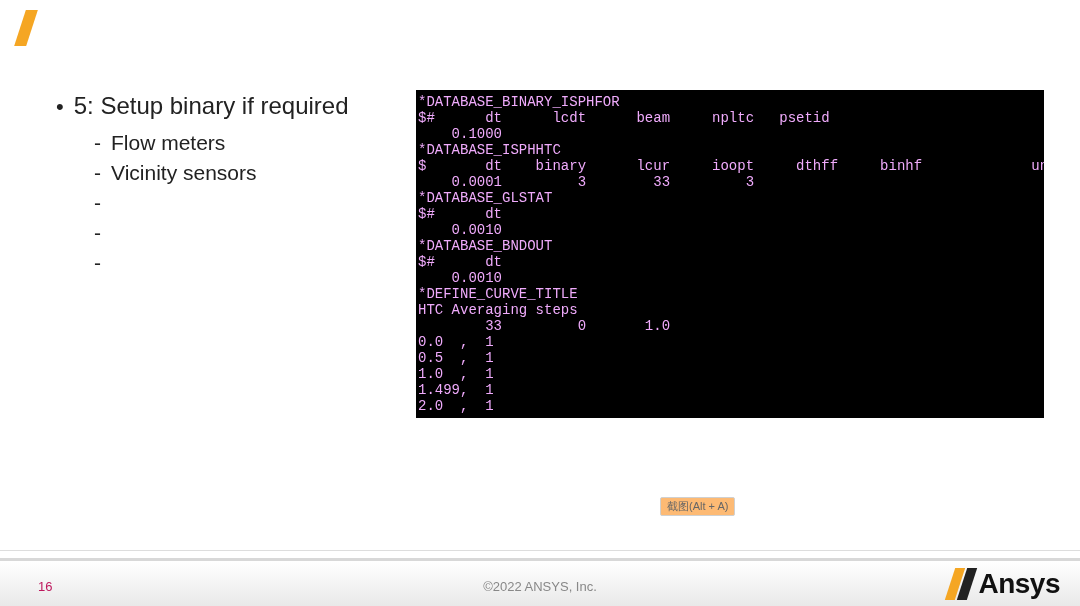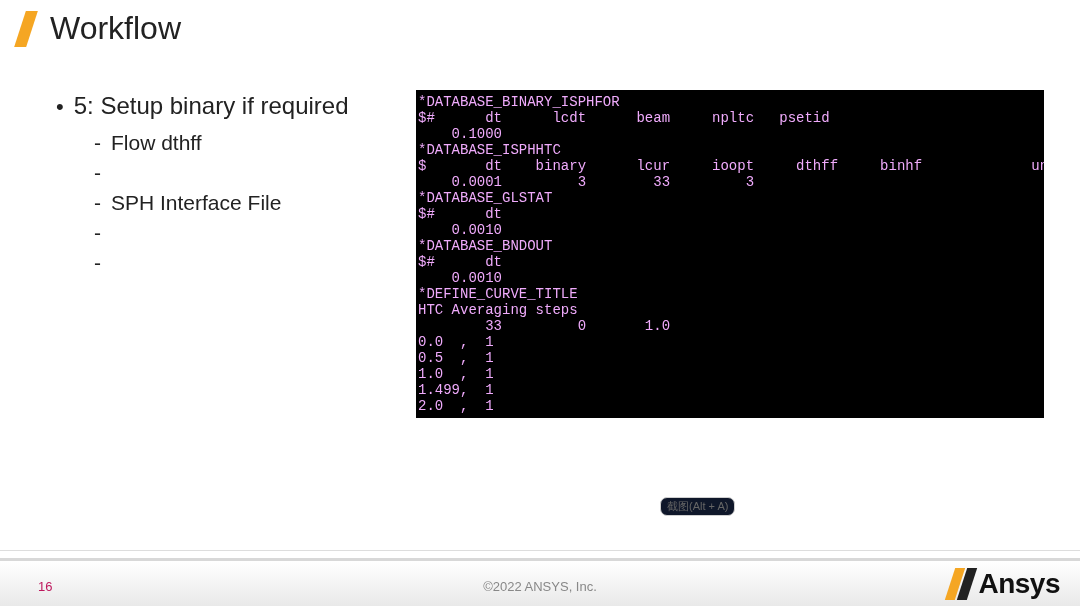--- a/index.html
+++ b/index.html
@@ -73,24 +73,24 @@
       padding: 4px 2px 2px 2px;
       white-space: pre;
       overflow: hidden;
     }
     .screenshot-hint {
       position: absolute;
       top: 497px;
       left: 660px;
       font-size: 11px;
       color: #666;
-      background: #0f172a;
+      background: #fdba74;
       border: 1px solid #d0d0d0;
       padding: 1px 6px;
-      border-radius: 7px;
+      border-radius: 2px;
     }
     .footer-line {
       position: absolute;
       bottom: 55px;
       left: 0;
       width: 100%;
       height: 1px;
       background: #ddd;
     }
     .footer-grad {
@@ -138,39 +138,38 @@
       font-weight: 700;
       letter-spacing: -0.5px;
       color: #111;
     }
   </style>
 </head>
 <body>
 
 <div class="title-row">
   <div class="title-accent"></div>
-  <div class="title-text">Workflow</div>
 </div>
 
 <div class="content-left">
   <div class="bullet-main">
     <span class="bullet-dot">•</span>
     <span>5: Setup binary if required</span>
   </div>
   <div class="sub-list">
     <div class="sub-item">
       <span class="sub-dash">-</span>
-      <span>Flow dthff</span>
-    </div>
-    <div class="sub-item">
-      <span class="sub-dash">-</span>
-    </div>
-    <div class="sub-item">
-      <span class="sub-dash">-</span>
-      <span>SPH Interface File</span>
+      <span>Flow meters</span>
+    </div>
+    <div class="sub-item">
+      <span class="sub-dash">-</span>
+      <span>Vicinity sensors</span>
+    </div>
+    <div class="sub-item">
+      <span class="sub-dash">-</span>
     </div>
     <div class="sub-item">
       <span class="sub-dash">-</span>
     </div>
     <div class="sub-item">
       <span class="sub-dash">-</span>
     </div>
   </div>
 </div>
 

